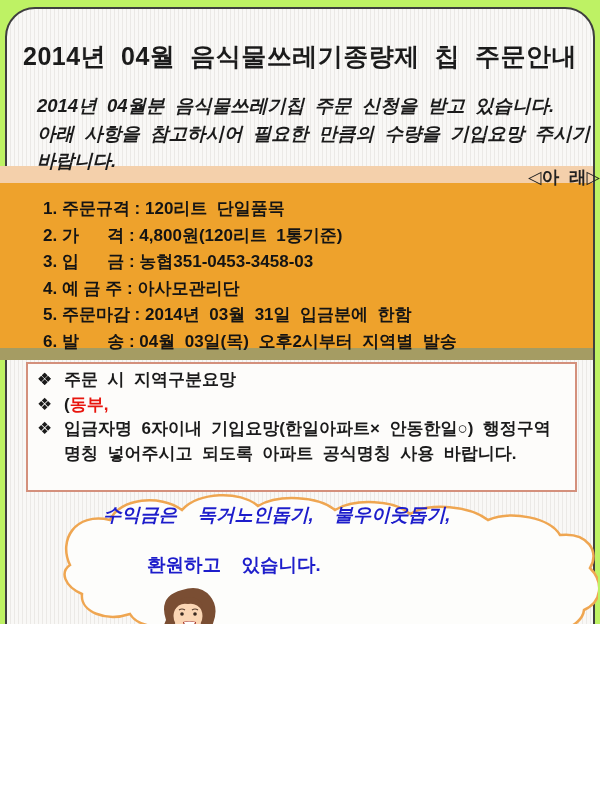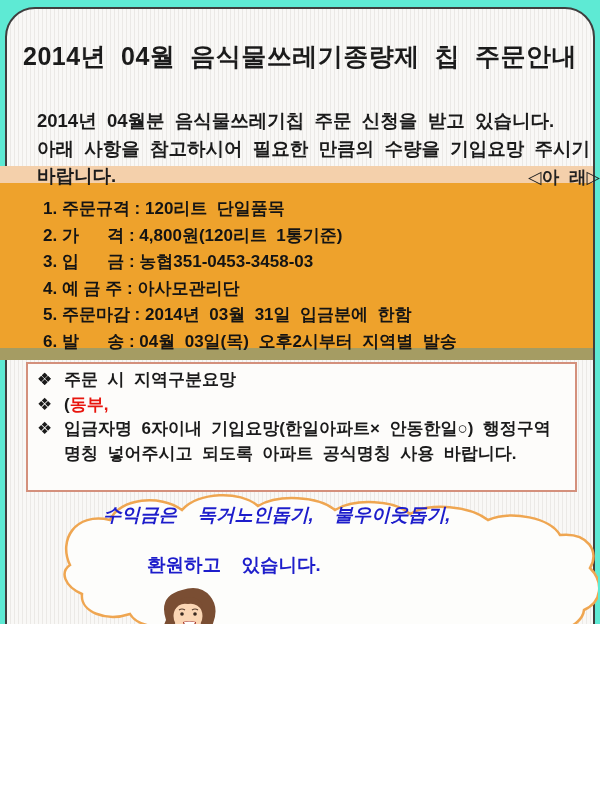--- a/index.html
+++ b/index.html
@@ -1,35 +1,35 @@
 <!DOCTYPE html>
 <html><head>
 <meta charset="utf-8">
 <style>
   html,body{margin:0;padding:0;background:#fff;}
   #canvas{
     position:relative;width:600px;height:624px;overflow:hidden;
     font-family:"Liberation Sans","DejaVu Sans",sans-serif;
-    background:#5eead4;color:#1b1b1b;
+    background:#bef264;color:#1b1b1b;
   }
   .pw{white-space:pre-wrap;}
   
   #page{
     position:absolute;left:5px;top:7px;width:590px;height:781px;
     box-sizing:border-box;border:2px solid #3f3f3f;border-radius:30px;
     background-image:repeating-linear-gradient(90deg,#f9f8f6 0px,#f9f8f6 3px,#ebe9e6 3px,#ebe9e6 4px);
     z-index:1;
   }
   #doc-title{
     position:absolute;left:0;right:0;top:40px;z-index:5;
     text-align:center;font-size:25px;font-weight:bold;letter-spacing:0.5px;
   }
   #intro{
-    position:absolute;left:37px;top:107px;z-index:5;
-    font-size:18.5px;font-weight:bold;line-height:27.5px;
+    position:absolute;left:37px;top:92px;z-index:5;
+    font-size:18.5px;font-weight:bold;line-height:27.5px;font-style:italic;
   }
   
   .band{position:absolute;left:0;width:593px;z-index:3;}
   #peach-band{top:166px;height:17px;background:#f4d0ab;}
   #orange-box{top:183px;height:165px;background:#eea22c;}
   #olive-band{top:348px;height:12px;background:#a59c63;}
   #below-label{
     position:absolute;left:0;right:0;top:165px;z-index:5;
     text-align:right;font-size:17.5px;font-weight:bold;color:#222;
   }

